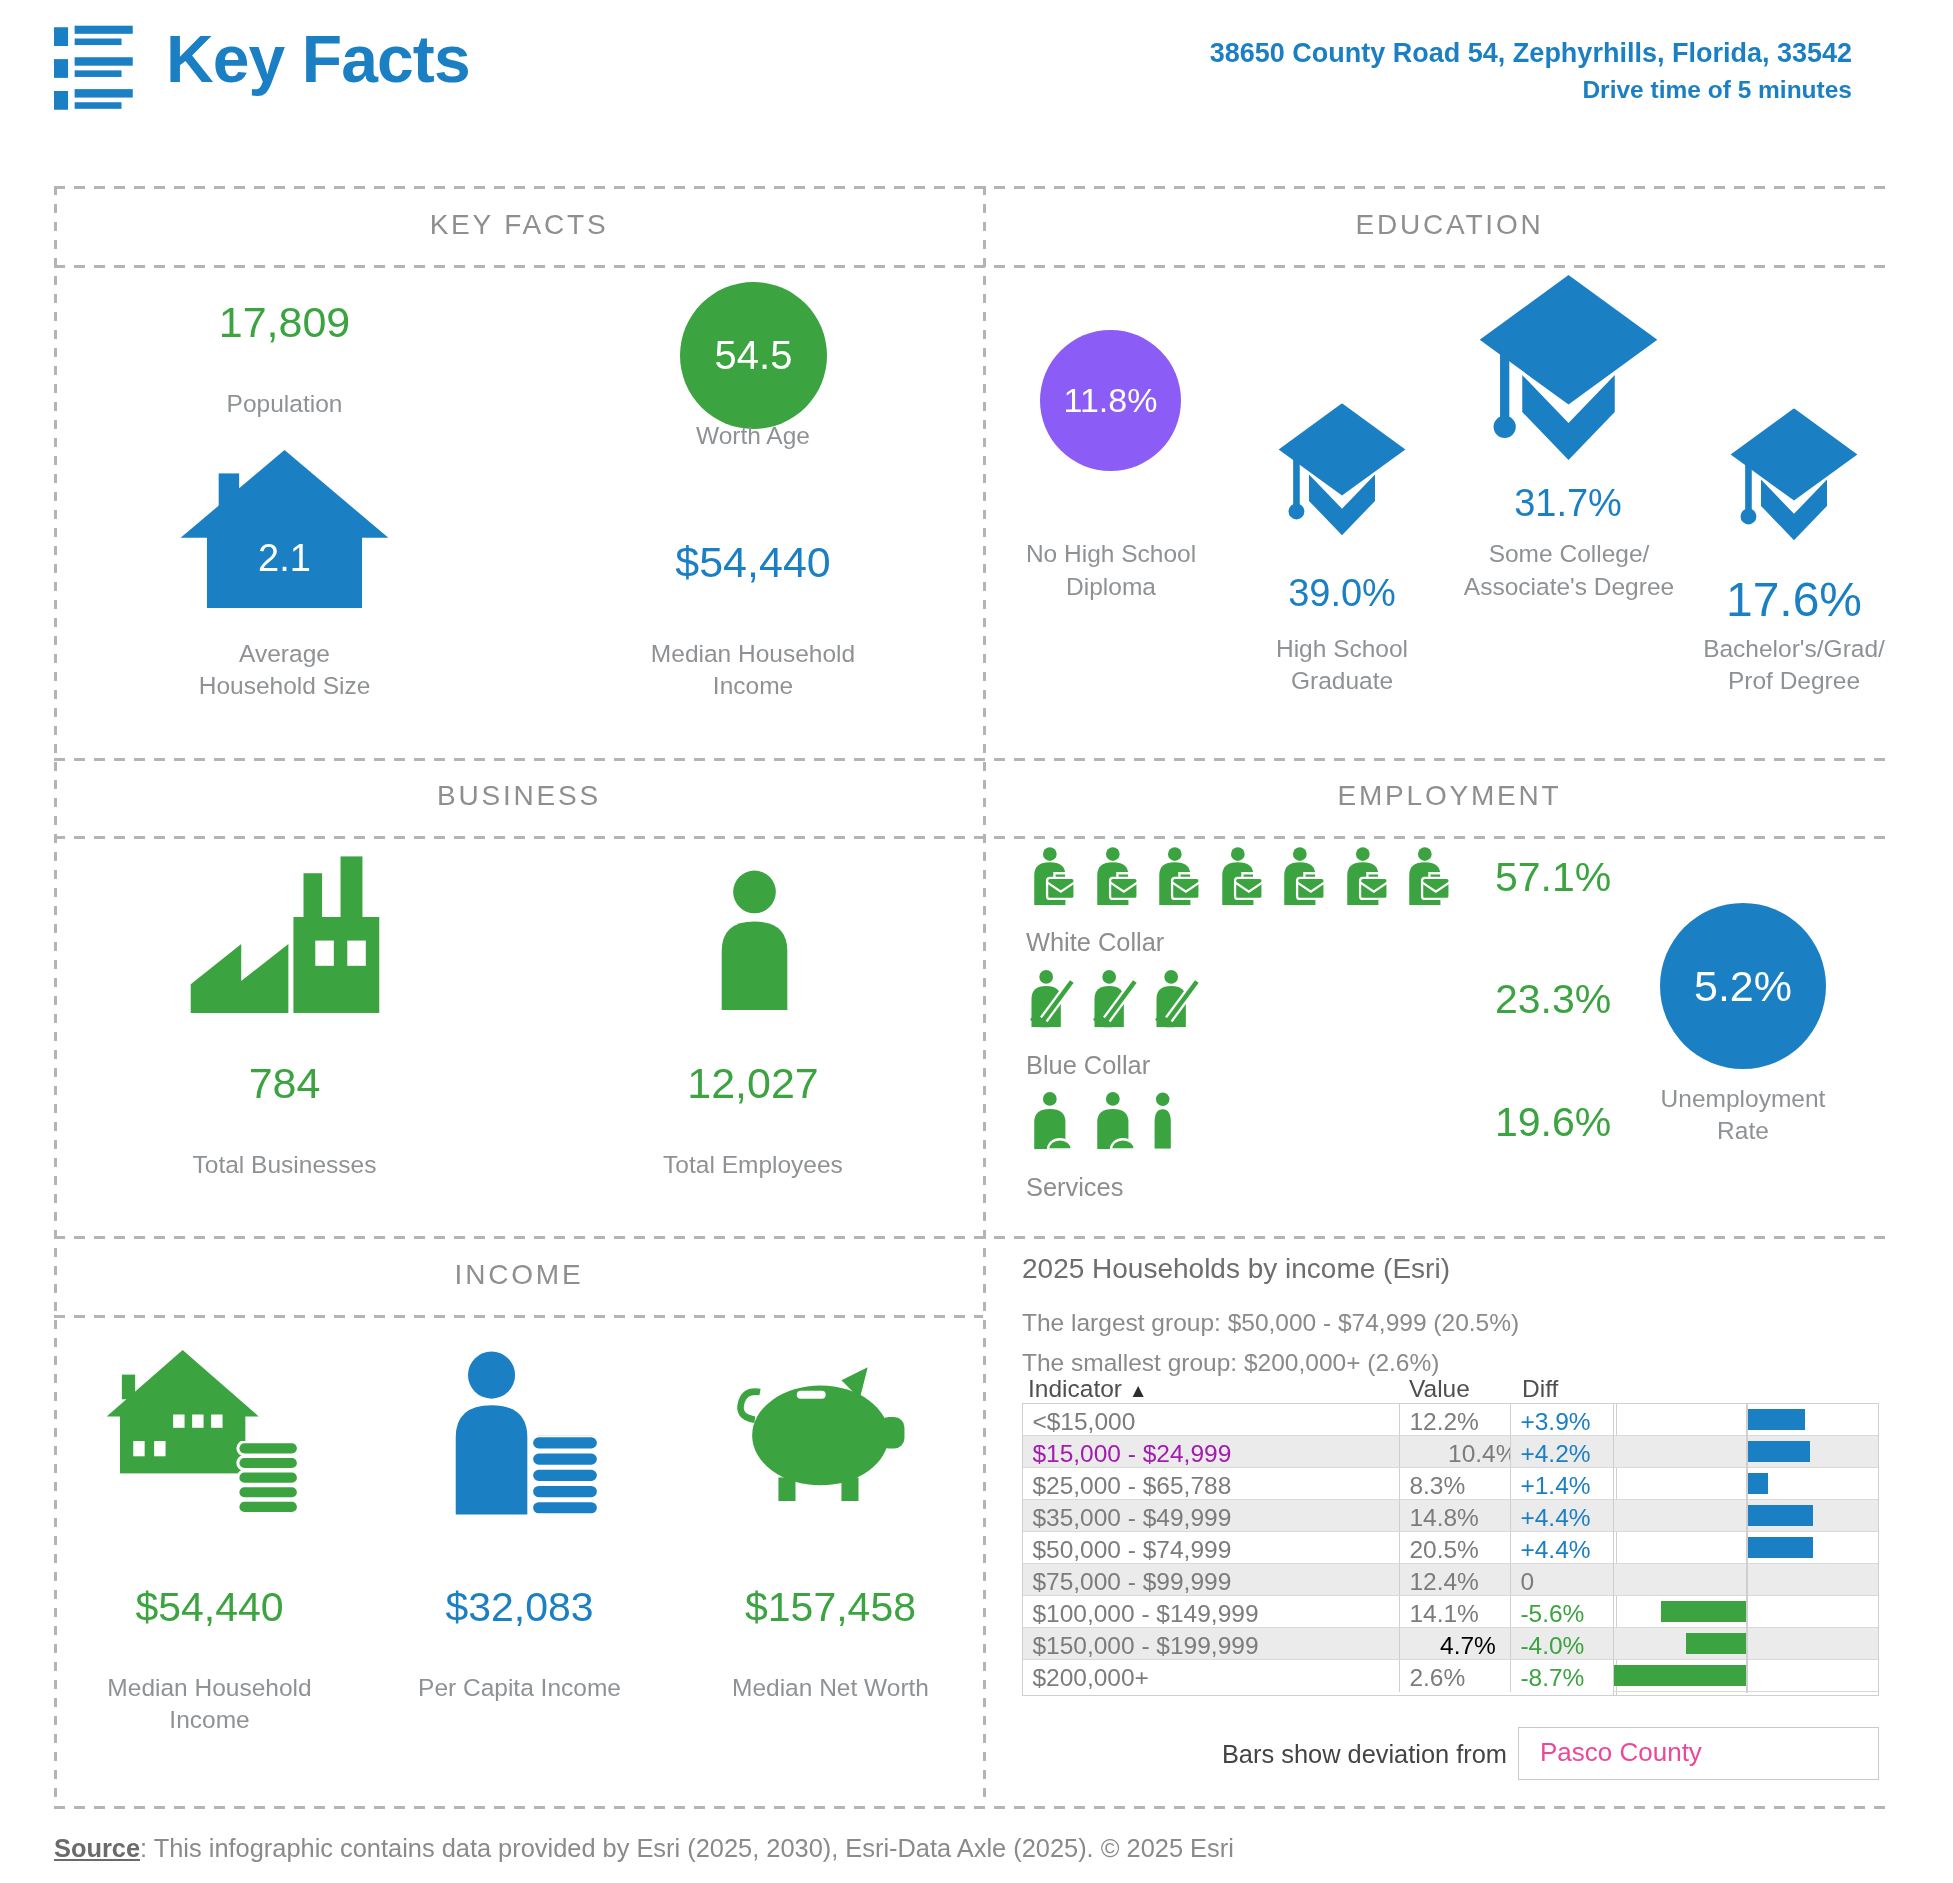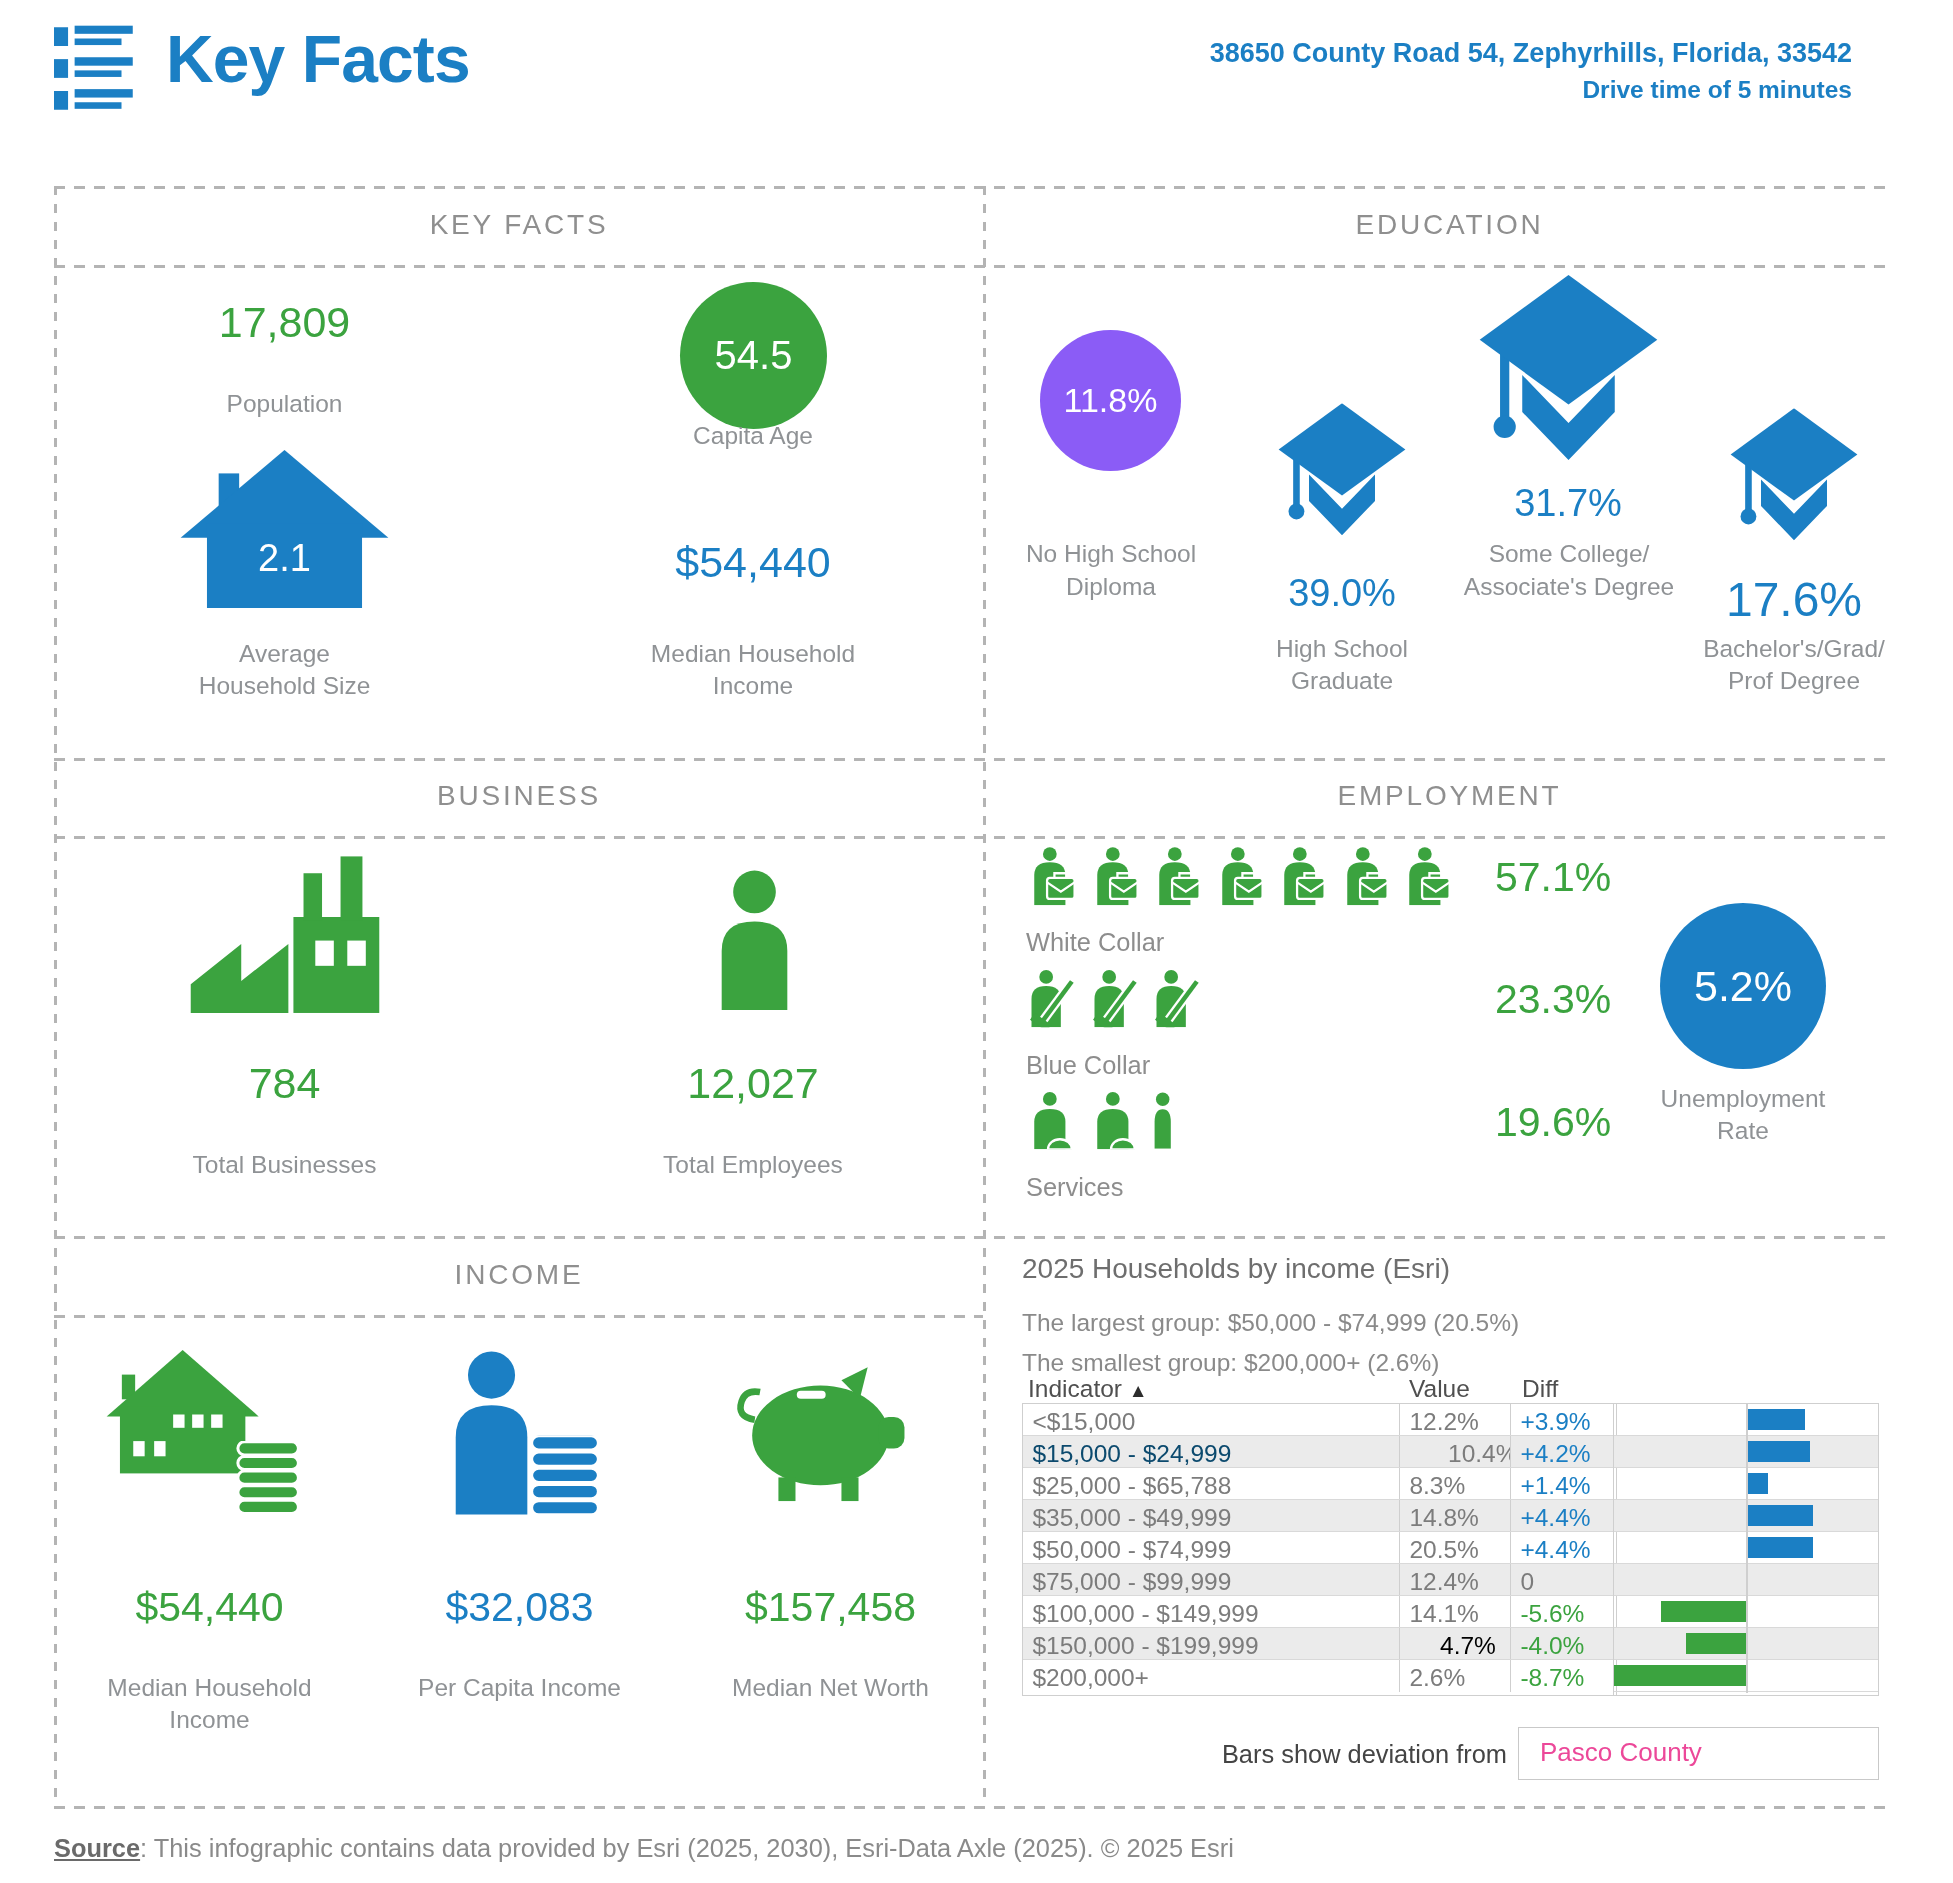--- a/index.html
+++ b/index.html
@@ -163,21 +163,21 @@
   <div class="sec-title" style="left:54px;top:782px;width:930px;">BUSINESS</div>
   <div class="sec-title" style="left:983px;top:782px;width:933px;">EMPLOYMENT</div>
   <div class="sec-title" style="left:54px;top:1261px;width:930px;">INCOME</div>
 
   <div class="big-num green" style="left:54px;top:301px;width:461px;">17,809</div>
   <div class="lbl" style="left:54px;top:390px;width:461px;">Population</div>
 
   <div class="circle" style="left:680px;top:282px;width:147px;height:147px;background:#3ba33f;font-size:40px;">
     <span>54.5</span>
   </div>
-  <div class="lbl" style="left:574px;top:422px;width:358px;">Capita Age</div>
+  <div class="lbl" style="left:574px;top:422px;width:358px;">Worth Age</div>
 
   <svg class="abs" style="left:169px;top:450px;width:231px;height:158px;color:#1b7fc4" viewBox="0 0 150 108" fill="currentColor">
     <use href="#ic-house" xlink:href="#ic-house"></use>
   </svg>
   <div class="abs" style="left:169px;top:539px;width:231px;text-align:center;font-size:38px;color:#fff;line-height:1;">2.1</div>
   <div class="lbl" style="left:54px;top:640px;width:461px;">Average</div>
   <div class="lbl" style="left:54px;top:672px;width:461px;">Household Size</div>
 
   <div class="big-num blue" style="left:574px;top:541px;width:358px;">$54,440</div>
   <div class="lbl" style="left:574px;top:640px;width:358px;">Median Household</div>
@@ -320,21 +320,21 @@
   <div class="tbl-hdr" style="left:1409px;">Value</div>
   <div class="tbl-hdr" style="left:1522px;">Diff</div>
 
   <div id="inc-table">
       <div class="t-row">
         <div class="t-cell c-ind" style="color: rgb(124, 124, 124);">&lt;$15,000</div>
         <div class="t-cell c-val" style="color: rgb(124, 124, 124);">12.2%</div>
         <div class="t-cell c-diff" style="color: rgb(27, 127, 196);">+3.9%</div>
       </div>
       <div class="t-row alt">
-        <div class="t-cell c-ind" style="color: #0c4a6e;">$15,000 - $24,999</div>
+        <div class="t-cell c-ind" style="color: #a21caf;">$15,000 - $24,999</div>
         <div class="t-cell c-val" style="color: rgb(124, 124, 124); padding-left: 48px;">10.4%</div>
         <div class="t-cell c-diff" style="color: rgb(27, 127, 196);">+4.2%</div>
       </div>
       <div class="t-row">
         <div class="t-cell c-ind" style="color: rgb(124, 124, 124);">$25,000 - $65,788</div>
         <div class="t-cell c-val" style="color: rgb(124, 124, 124);">8.3%</div>
         <div class="t-cell c-diff" style="color: rgb(27, 127, 196);">+1.4%</div>
       </div>
       <div class="t-row alt">
         <div class="t-cell c-ind" style="color: rgb(124, 124, 124);">$35,000 - $49,999</div>

